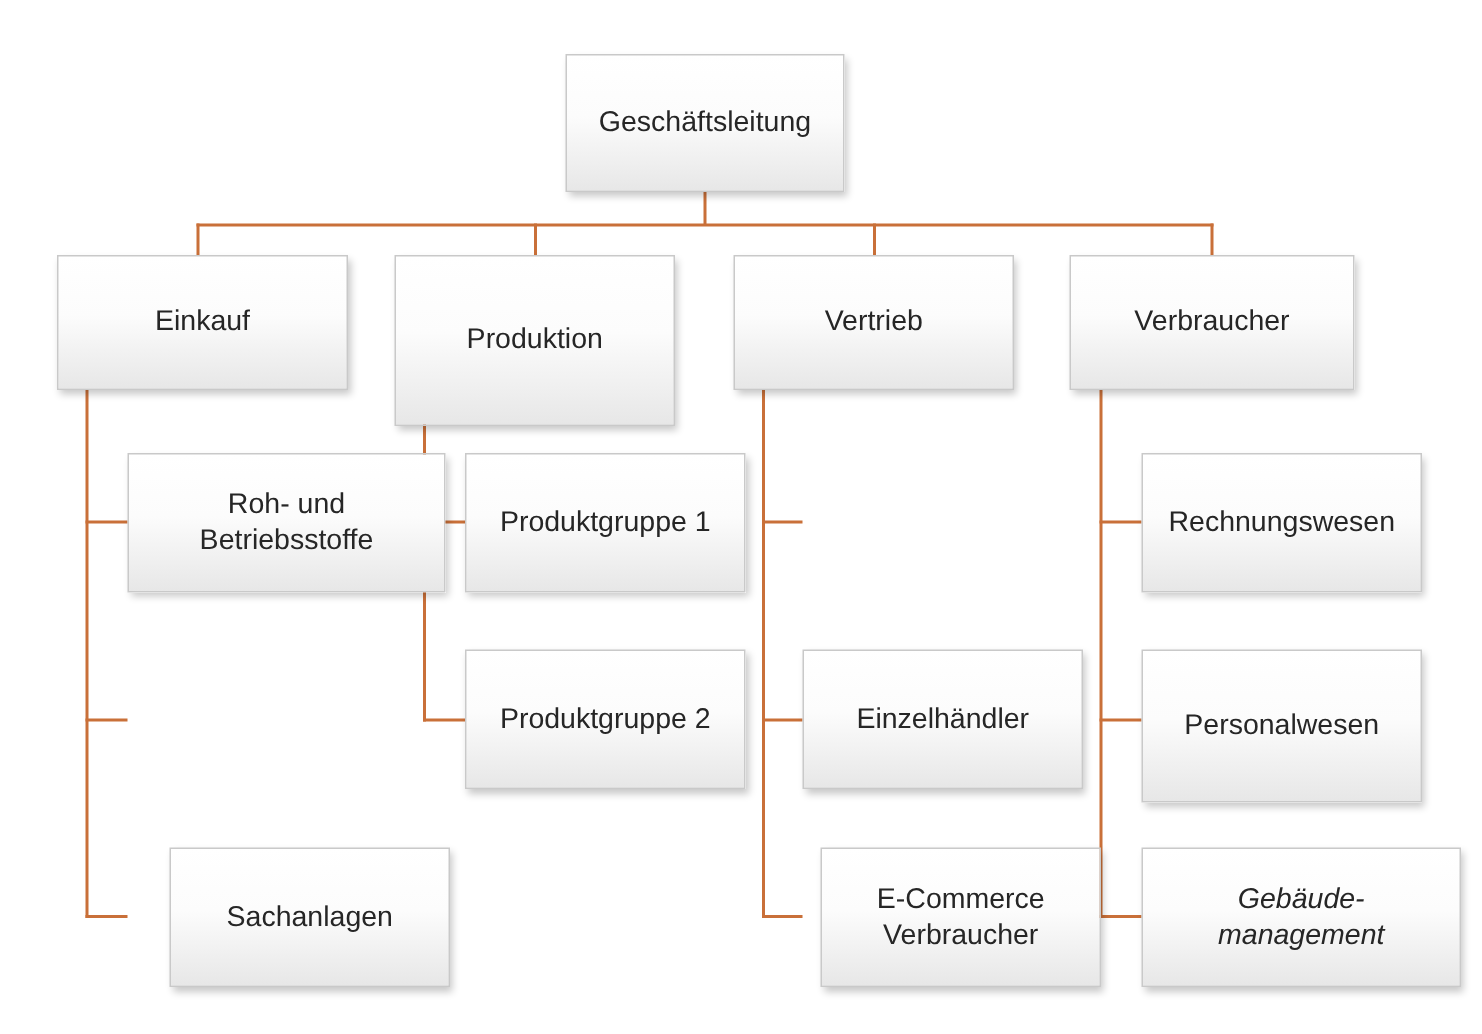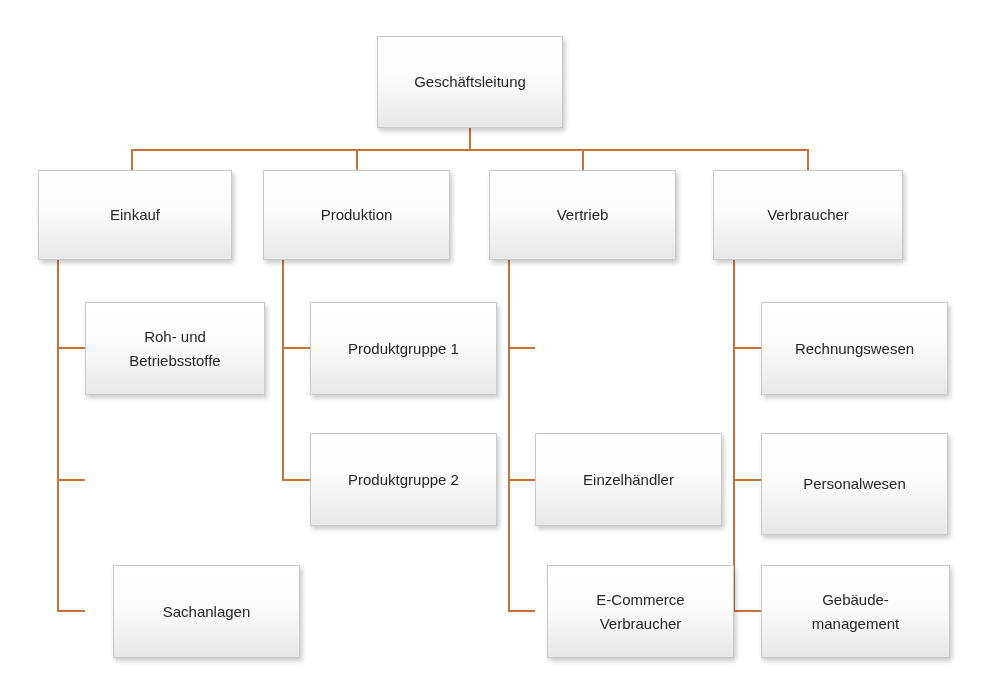--- a/index.html
+++ b/index.html
@@ -19,21 +19,21 @@
     position: absolute;
     box-sizing: border-box;
     display: flex;
     align-items: center;
     justify-content: center;
     text-align: center;
     background: linear-gradient(180deg, var(--box-top, #ffffff) 0%, #fcfcfc 45%, var(--box-bottom, #e7e7e7) 100%);
     border: 1px solid var(--box-border, #c9c9c9);
     box-shadow: 2px 3px 5px rgba(0,0,0,0.22);
     color: var(--text, #262626);
-    font-size: 15px;
+    font-size: 19px;
     line-height: 24px;
   }
   .org-box .label {
     white-space: pre-line;
     padding: 0 6px;
   }
   .conn {
     position: absolute;
     background: var(--connector, #c97039);
   }
@@ -72,31 +72,31 @@
   <div class="conn h" style="left:733px; top:479px; width:28px;"></div>
   <div class="conn h" style="left:733px; top:610px; width:28px;"></div>
 
   <div class="org-box" style="left:377px; top:36px; width:186px; height:92px;">
     <span class="label">Geschäftsleitung</span>
   </div>
 
   <div class="org-box" style="left:38px; top:170px; width:194px; height:90px;">
     <span class="label">Einkauf</span>
   </div>
-  <div class="org-box" style="left:263px; top:170px; width:187px; height:90px;text-align:right;">
+  <div class="org-box" style="left:263px; top:170px; width:187px; height:114px;text-align:right;">
     <span class="label">Produktion</span>
   </div>
   <div class="org-box" style="left:489px; top:170px; width:187px; height:90px;">
     <span class="label">Vertrieb</span>
   </div>
   <div class="org-box" style="left:713px; top:170px; width:190px; height:90px;">
     <span class="label">Verbraucher</span>
   </div>
 
-  <div class="org-box" style="left:85px; top:302px; width:180px; height:93px;">
+  <div class="org-box" style="left:85px; top:302px; width:212px; height:93px;">
     <span class="label">Roh- und
 Betriebsstoffe</span>
   </div>
   <div class="org-box" style="left:85px; top:565px; width:187px; height:93px;margin-left:28px;">
     <span class="label">Sachanlagen</span>
   </div>
 
   <div class="org-box" style="left:310px; top:302px; width:187px; height:93px;">
     <span class="label">Produktgruppe 1</span>
   </div>
@@ -111,18 +111,18 @@
     <span class="label">E-Commerce
 Verbraucher</span>
   </div>
 
   <div class="org-box" style="left:761px; top:302px; width:187px; height:93px;">
     <span class="label">Rechnungswesen</span>
   </div>
   <div class="org-box" style="left:761px; top:433px; width:187px; height:102px;">
     <span class="label">Personalwesen</span>
   </div>
-  <div class="org-box" style="left:761px; top:565px; width:189px; height:93px;">
+  <div class="org-box" style="left:761px; top:565px; width:213px; height:93px;font-style:italic;">
     <span class="label">Gebäude-
 management</span>
   </div>
 
 </div>
 
 </body></html>

